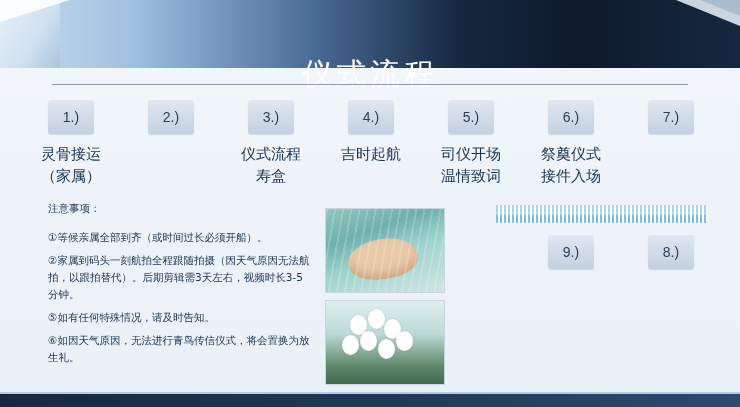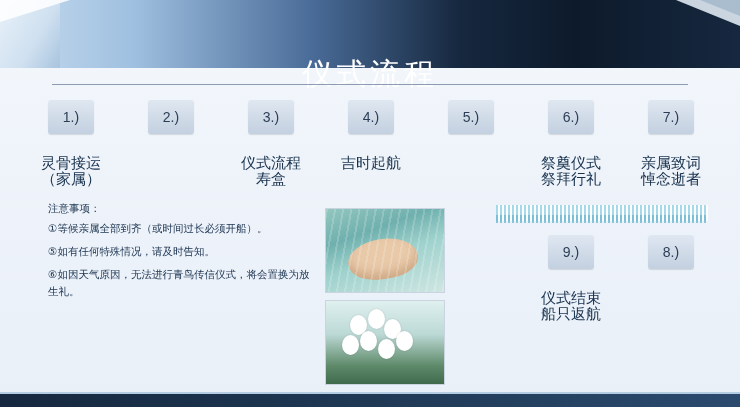--- a/index.html
+++ b/index.html
@@ -90,40 +90,40 @@
     margin: 0 auto;
     background: linear-gradient(180deg, #dfe7f1 0%, #c3d0e0 100%);
     border-radius: 3px;
     color: #2c3e56;
     font-size: 14px;
     line-height: 34px;
     font-family: "Liberation Sans", sans-serif;
     box-shadow: 0 1px 1px rgba(0,0,0,0.12);
   }
   .step-label {
-    margin-top: 21px;
+    margin-top: 9px;
     color: #18324e;
     font-size: 15px;
-    line-height: 16px;
+    line-height: 22px;
     white-space: pre-line;
     font-family: "DejaVu Sans", "Liberation Sans", sans-serif;
   }
   
   .notes {
     position: absolute;
     left: 48px;
     top: 200px;
     width: 265px;
     color: #1b3350;
     font-size: 10.5px;
     line-height: 17px;
     font-family: "DejaVu Sans", "Liberation Sans", sans-serif;
   }
   .notes-title {
-    margin-bottom: 3px;
+    margin-bottom: 12px;
   }
   .note-line {
     margin-bottom: 6px;
   }
   
   .photo {
     position: absolute;
     border: 1px solid #c9d4e0;
     overflow: hidden;
   }
@@ -228,47 +228,46 @@
     <div class="badge">3.)</div>
     <div class="step-label">仪式流程
 寿盒</div>
   </div>
   <div class="step" style="left:328px; top:100px; width:86px;">
     <div class="badge">4.)</div>
     <div class="step-label">吉时起航</div>
   </div>
   <div class="step" style="left:428px; top:100px; width:86px;">
     <div class="badge">5.)</div>
+    <div class="step-label">司仪开场
+温情致词</div>
   </div>
   <div class="step" style="left:528px; top:100px; width:86px;">
     <div class="badge">6.)</div>
     <div class="step-label">祭奠仪式
-祭拜行礼</div>
+接件入场</div>
   </div>
   <div class="step" style="left:628px; top:100px; width:86px;">
     <div class="badge">7.)</div>
-    <div class="step-label">亲属致词
-悼念逝者</div>
   </div>
 
   <div class="wave-band"></div>
   <div class="wave-band-2"></div>
 
   <div class="step" style="left:628px; top:235px; width:86px;">
     <div class="badge">8.)</div>
   </div>
   <div class="step" style="left:528px; top:235px; width:86px;">
     <div class="badge">9.)</div>
-    <div class="step-label">仪式结束
-船只返航</div>
   </div>
 
   <div class="notes">
     <div class="notes-title">注意事项：</div>
     <div class="note-line">①等候亲属全部到齐（或时间过长必须开船）。</div>
+    <div class="note-line">②家属到码头一刻航拍全程跟随拍摄（因天气原因无法航拍，以跟拍替代）。后期剪辑需3天左右，视频时长3-5分钟。</div>
     <div class="note-line">⑤如有任何特殊情况，请及时告知。</div>
     <div class="note-line">⑥如因天气原因，无法进行青鸟传信仪式，将会置换为放生礼。</div>
   </div>
 
   <div class="photo" id="photo-hands">
     <div class="hand"></div>
     <div class="streak"></div>
   </div>
 
   <div class="photo" id="photo-balloons">

